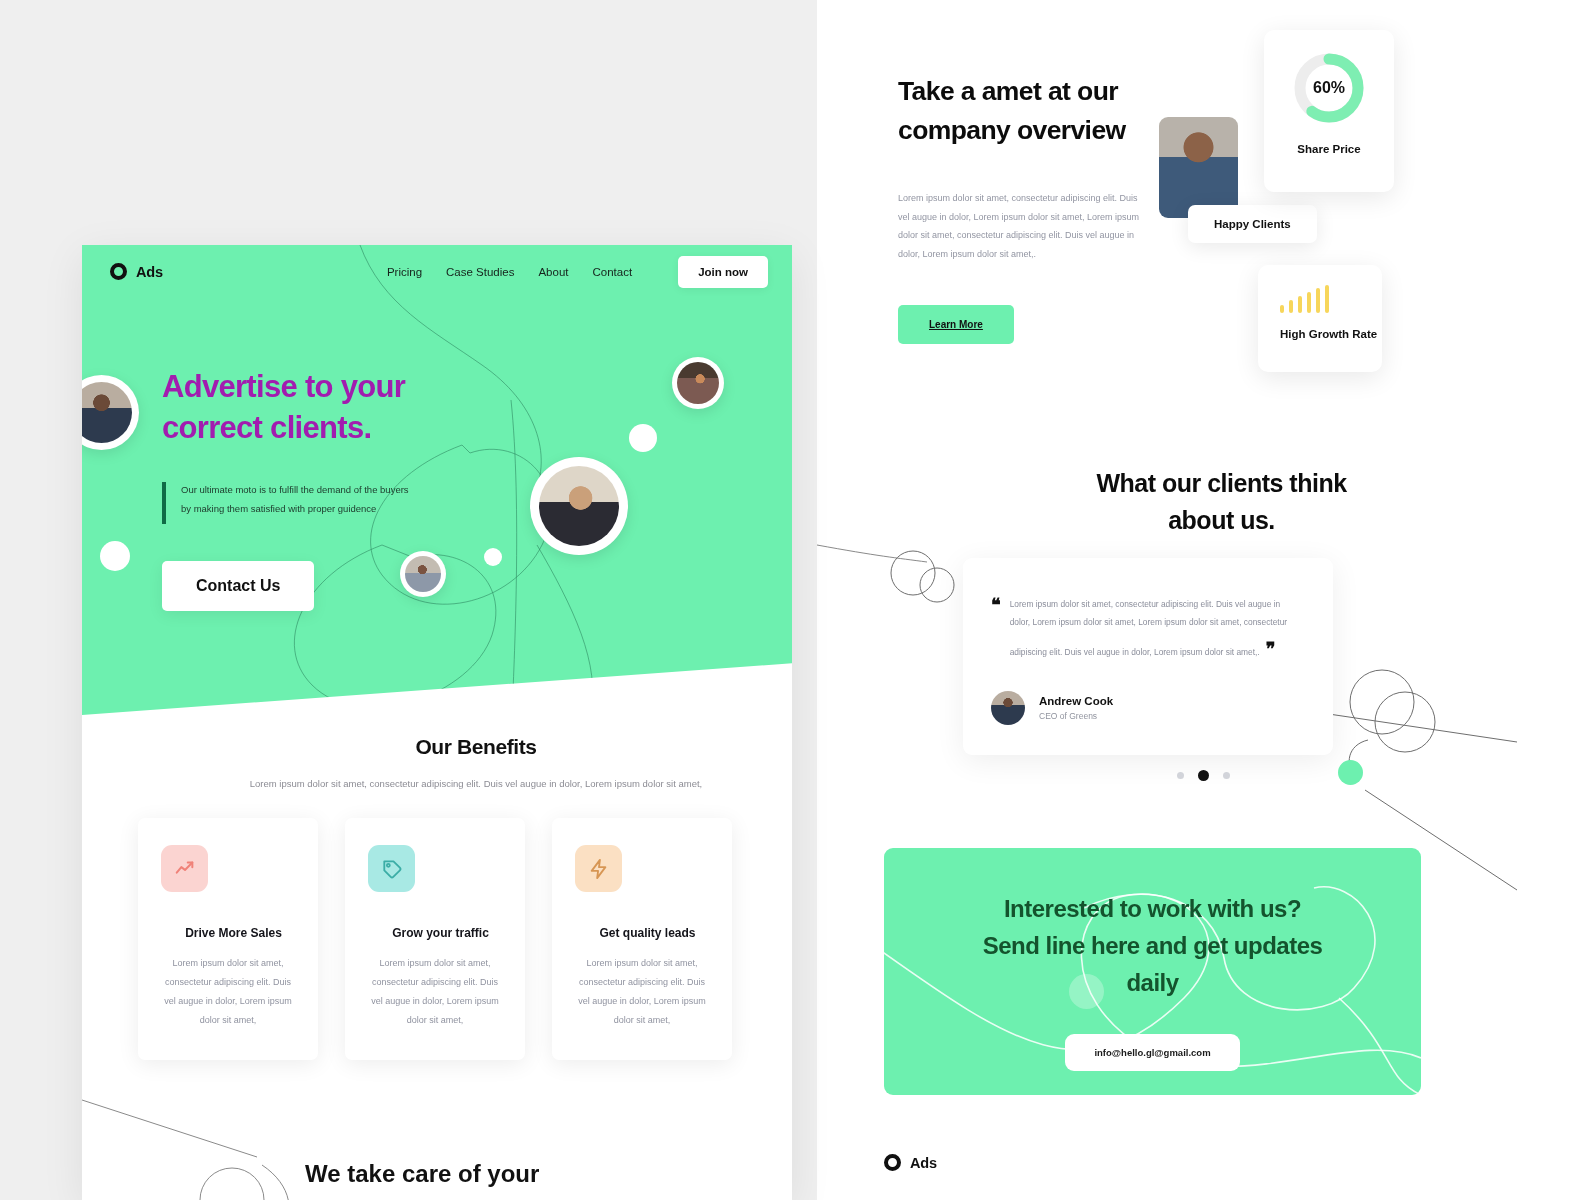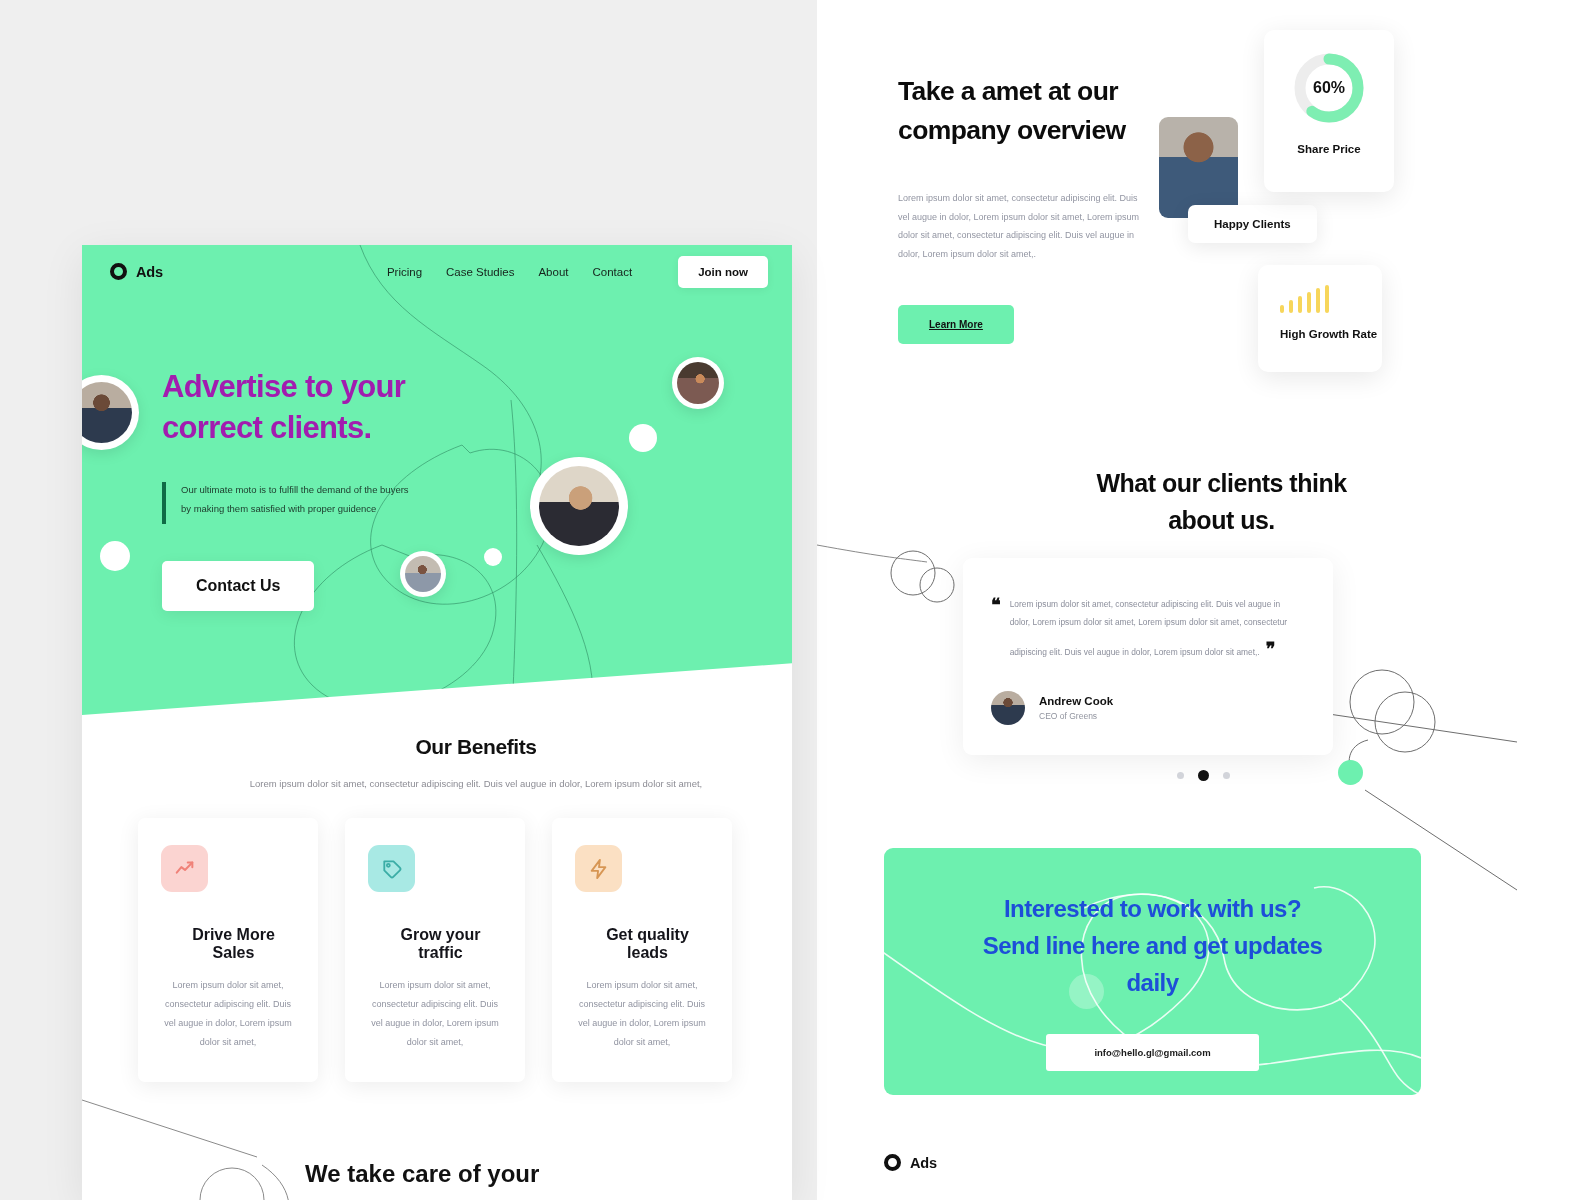--- a/index.html
+++ b/index.html
@@ -107,21 +107,21 @@
   .cards { margin-left: 56px; margin-top: 29px; display: flex; gap: 27px; }
   .card {
     width: 180px; background: #fff; border-radius: 7px;
     padding: 27px 23px 30px 23px;
     box-shadow: 0 4px 22px rgba(0,0,0,0.075);
   }
   .card-icon {
     width: 47px; height: 47px; border-radius: 11px;
     display: flex; align-items: center; justify-content: center;
   }
-  .card-title { margin-top: 34px; font-size: 16px; font-weight: 700; color: #14141a; padding-left: 11px; }
+  .card-title { margin-top: 34px; font-size: 12px; font-weight: 700; color: #14141a; padding-left: 11px; }
   .card-text { margin-top: 14px; font-size: 9px; color: #9093a0; line-height: 2.1; }
 
   .bottom-heading {
     position: absolute; left: 305px; top: 1160px;
     font-size: 24px; font-weight: 700; color: #111; white-space: nowrap;
   }
 
   
   .overview { position: absolute; left: 81px; top: 72px; width: 600px; }
   .ov-title {
@@ -202,26 +202,26 @@
   .dots span.on { width: 11px; height: 11px; background: #111; margin-top: -2px; }
 
   .cta {
     position: absolute; left: 884px; top: 848px;
     width: 537px; height: 247px; background: #6df0af;
     border-radius: 9px; overflow: hidden;
   }
   .cta-title {
     position: relative; z-index: 2; padding-top: 42px;
     text-align: center; font-size: 24px; font-weight: 700;
-    color: #1d4ed8; line-height: 1.55; letter-spacing: -0.5px;
+    color: #14532d; line-height: 1.55; letter-spacing: -0.5px;
   }
   .cta-input {
     position: relative; z-index: 2; display: block;
-    margin: 32px auto 0 auto; width: 213px; height: 37px;
-    background: #fff; border: none; border-radius: 3px;
+    margin: 32px auto 0 auto; width: 175px; height: 37px;
+    background: #fff; border: none; border-radius: 9px;
     text-align: center; font-size: 9.5px; font-weight: 700; color: #1a1a1a;
     font-family: "Liberation Sans", sans-serif;
   }
   .cta-svg { position: absolute; inset: 0; }
 
   .footer-logo {
     position: absolute; left: 884px; top: 1154px;
     display: flex; align-items: center; gap: 9px;
   }
 

